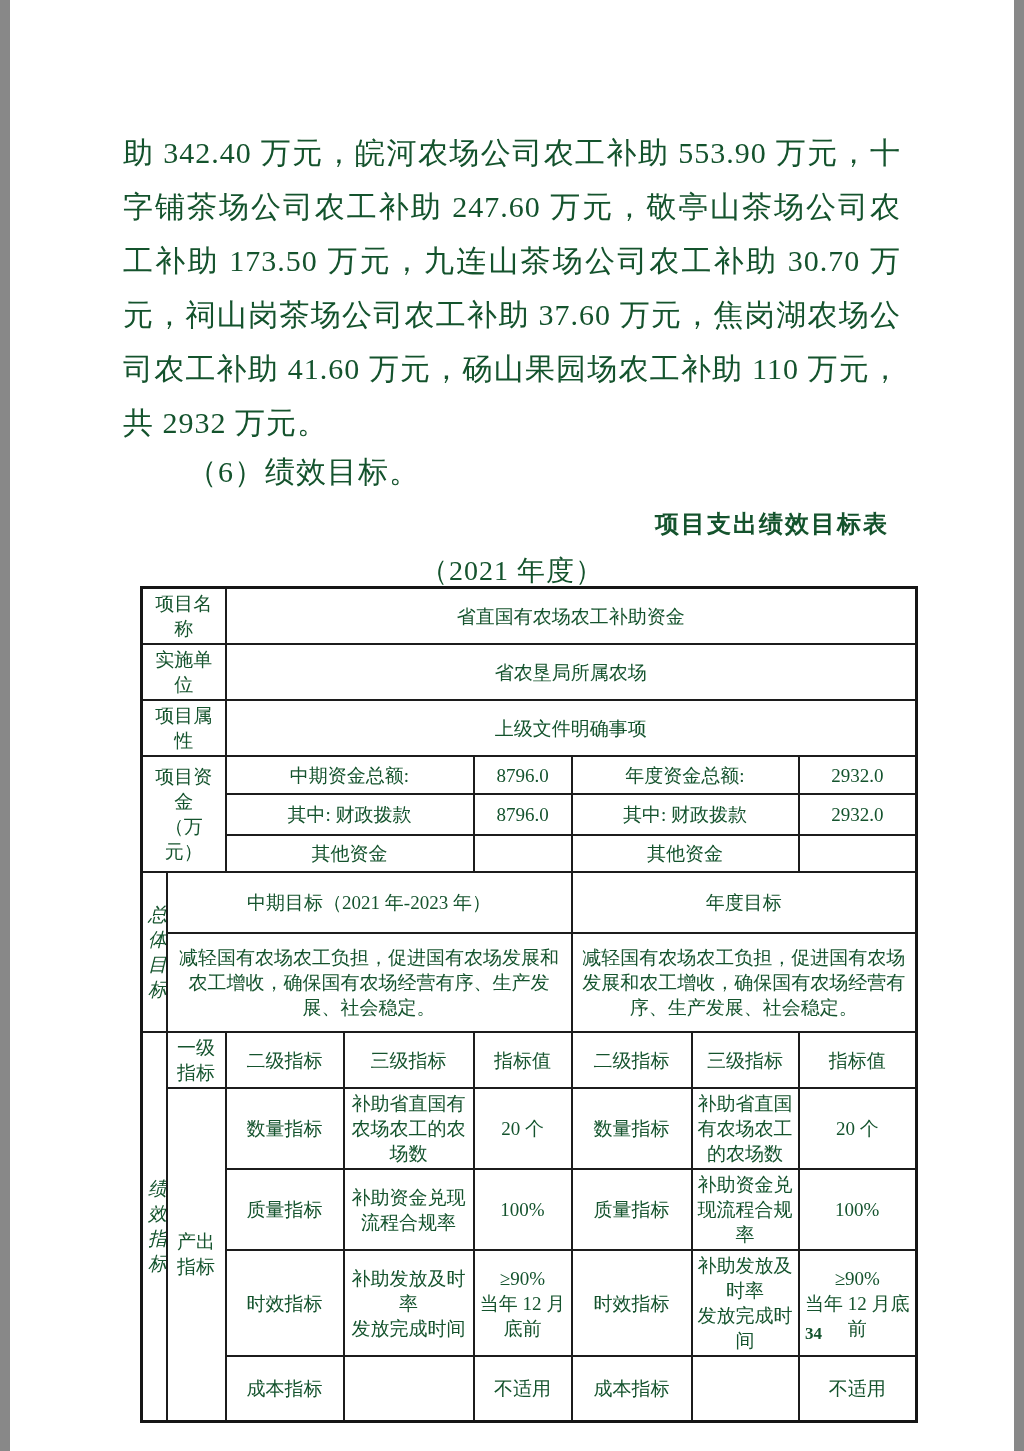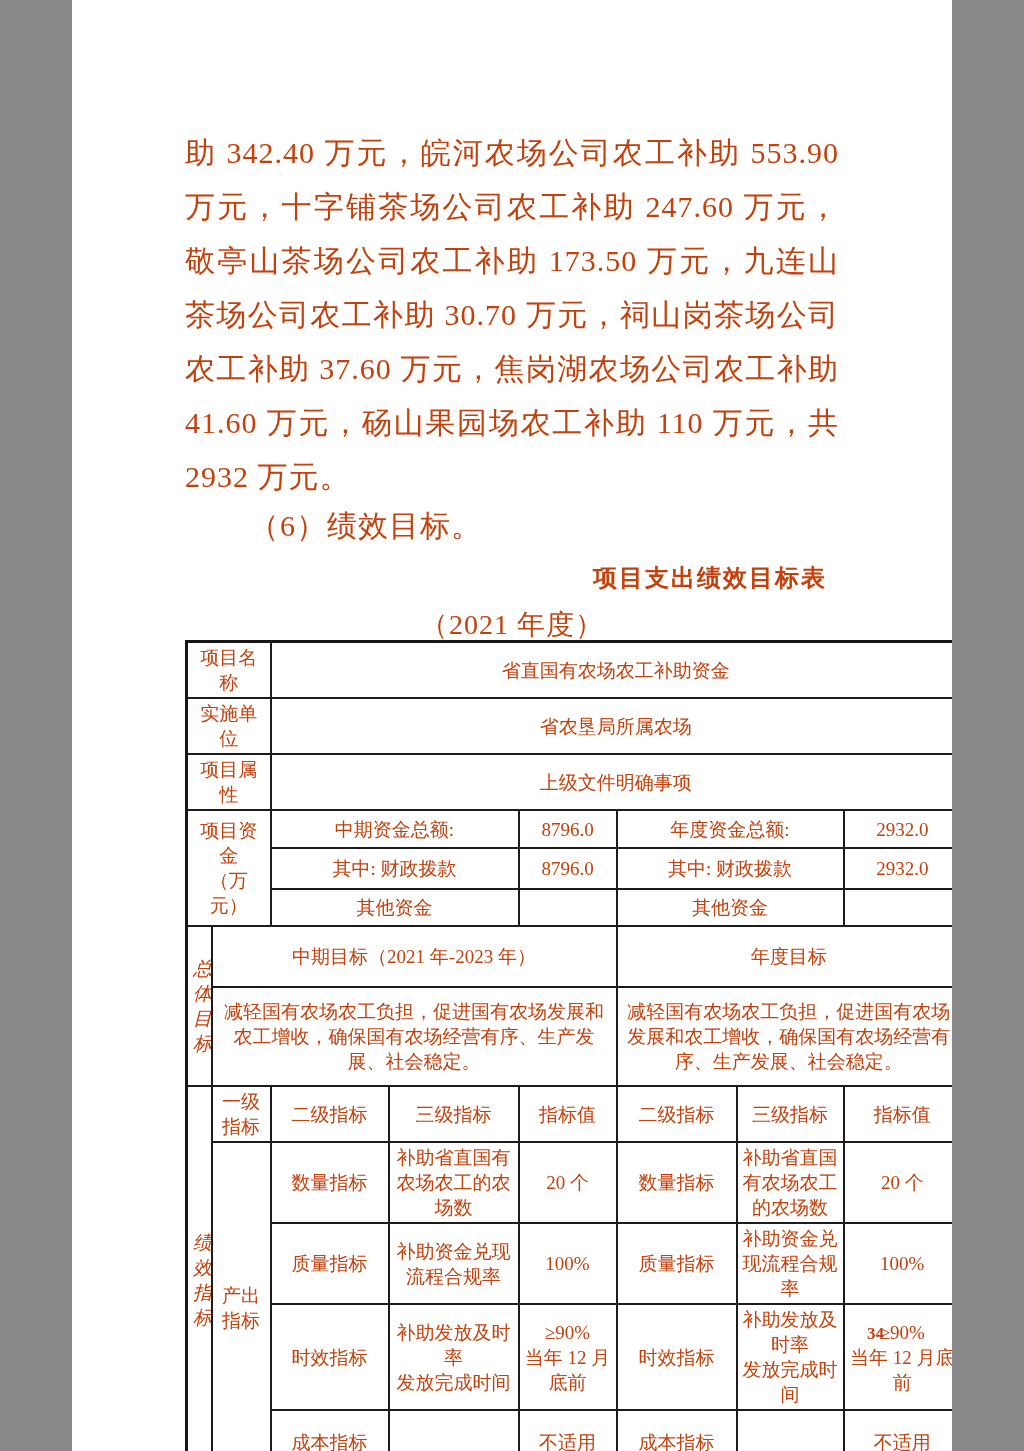--- a/index.html
+++ b/index.html
@@ -1,40 +1,40 @@
 <!DOCTYPE html>
 <html><head>
 <meta charset="utf-8">
 <style>
   html, body { margin: 0; padding: 0; background: #888; }
   .page {
-    width: 880px; height: 1451px; background: #ffffff; margin: 0 auto;
+    width: 1004px; height: 1451px; background: #ffffff; margin: 0 auto;
     position: relative; overflow: hidden;
     font-family: "Liberation Serif", "DejaVu Serif", serif;
-    color: #c2410c;
+    color: #14532d;
   }
   .content { padding: 126px 113px 0 113px; }
   .body-para {
     margin: 0; font-size: 30px; line-height: 54px;
     text-align: justify; letter-spacing: 1px;
   }
   .item-heading {
     margin: 0; font-size: 30px; line-height: 44px;
     text-indent: 64px; letter-spacing: 1px;
   }
   .tbl-title {
     margin: 12px; font-size: 24px; line-height: 37px; font-weight: bold;
     text-align: right; letter-spacing: 2px;
   }
   .tbl-subtitle {
     font-size: 28px; line-height: 31px; text-align: center; letter-spacing: 1px;
   }
   table.goal-table {
     border-collapse: collapse; table-layout: fixed;
-    width: 777px; margin-left: 0;
+    width: 777px; margin-left: 17px;
     border: 3px solid #161616;
   }
   table.goal-table td {
     border: 2px solid #1c1c1c; font-size: 19px; line-height: 25px;
     padding: 2px 5px; vertical-align: middle; overflow: hidden;
     text-align: center;
   }
   td.left   { text-align: left; padding-left: 5px; }
   td.right  { text-align: right; padding-right: 5px; }
   td.vtext  { word-break: break-all; text-align: center; padding: 2px 1px; line-height: 25px; font-style: italic; }

